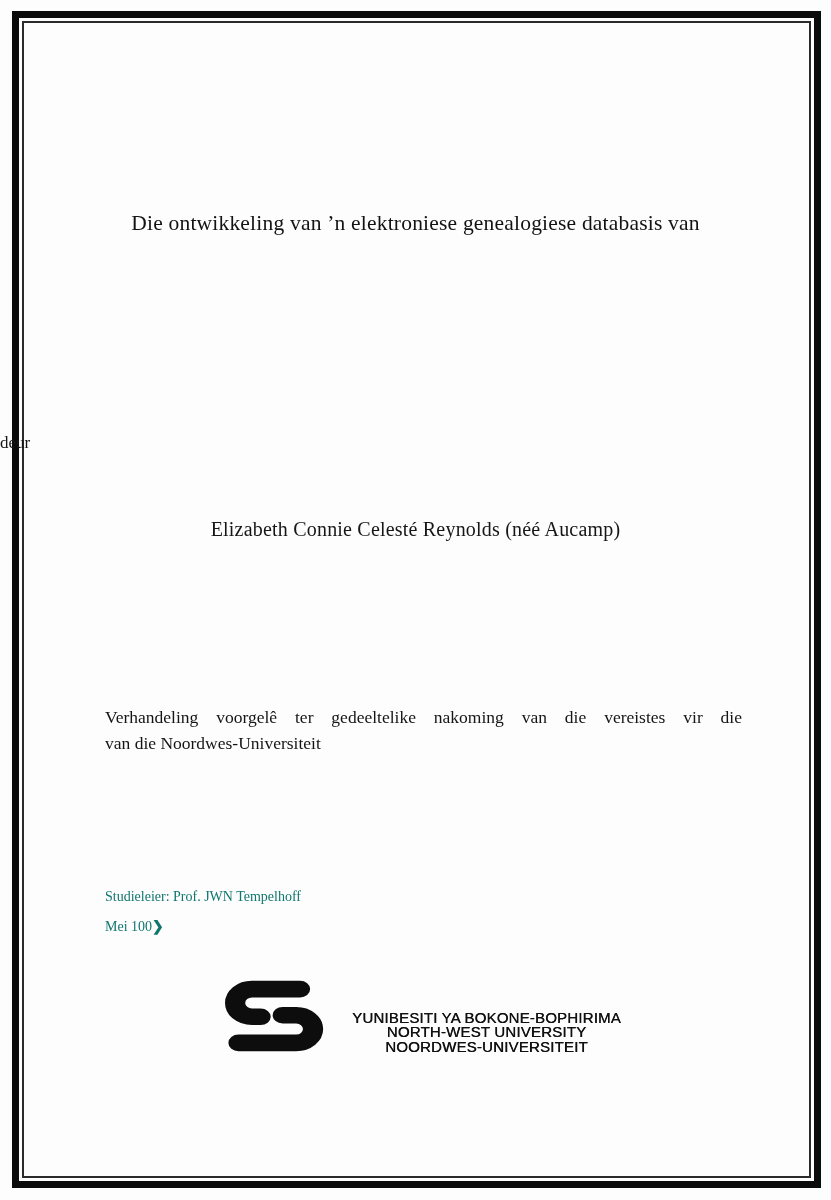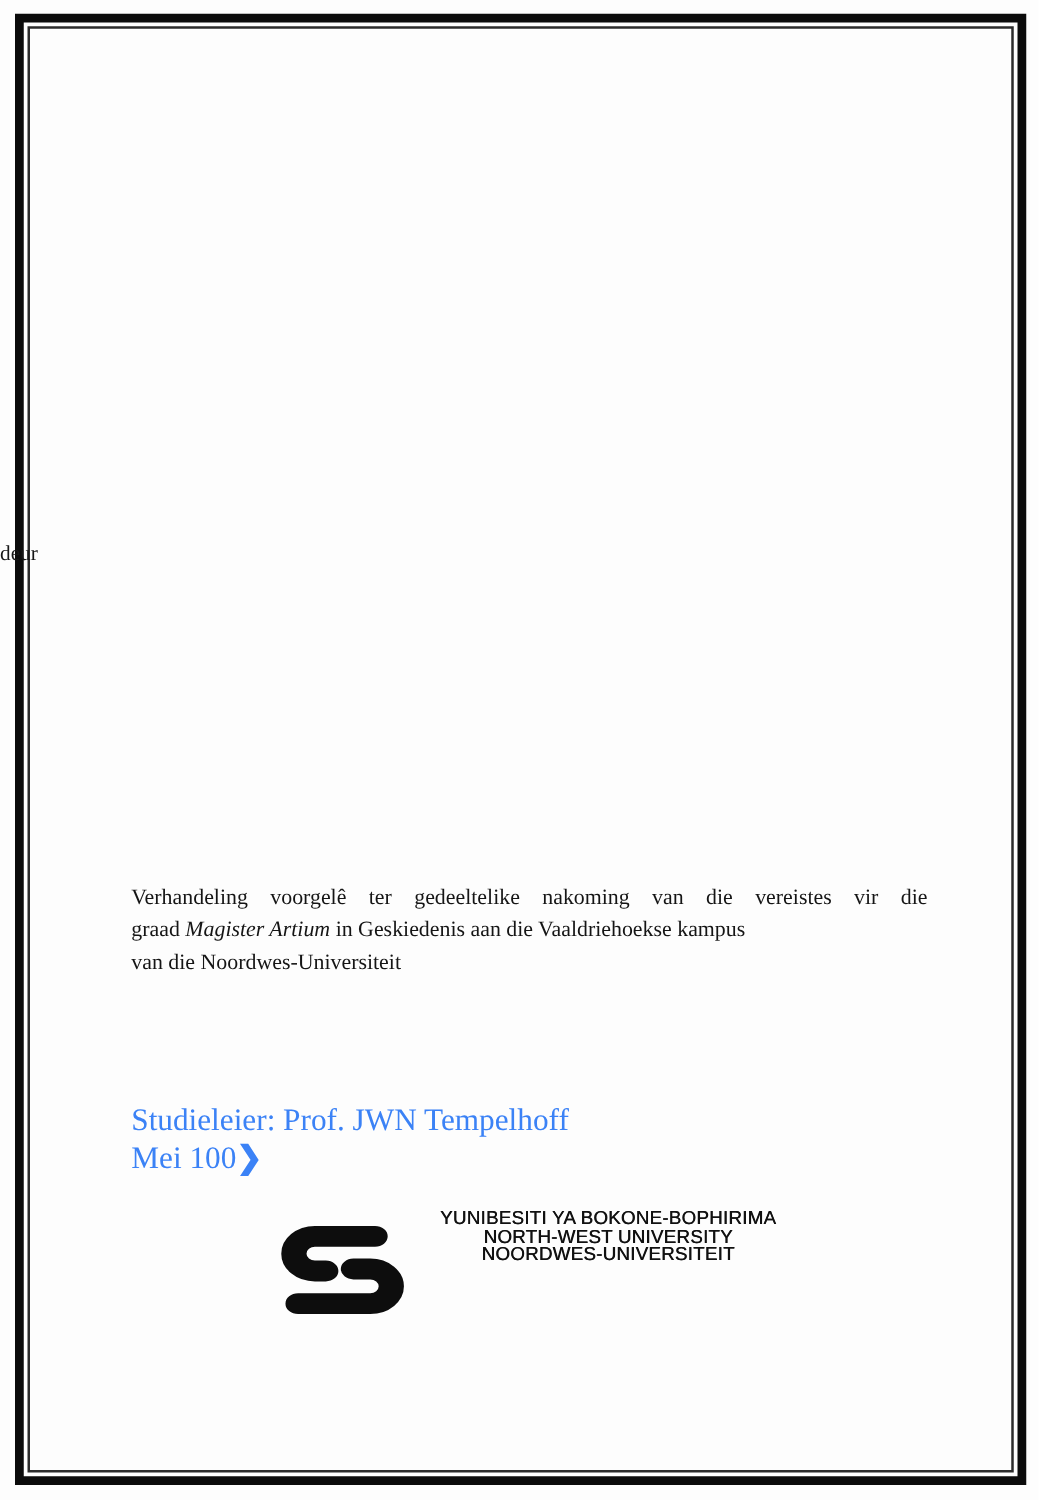--- a/index.html
+++ b/index.html
@@ -74,36 +74,36 @@
   .statement .justified {
     text-align: justify;
     text-align-last: justify;
   }
   .statement .ital { font-style: italic; }
 
   .supervisor-block {
     position: absolute;
     top: 882px;
     left: 105px;
-    font-size: 25px;
+    font-size: 14px;
     line-height: 30px;
-    color: #3b82f6;
+    color: #0f766e;
   }
   .date-glyph {
     font-weight: bold;
     letter-spacing: 0;
   }
 
   .logo {
     position: absolute;
     top: 968px;
     left: 50%;
     transform: translateX(-50%);
     display: flex;
-    align-items: flex-start;
+    align-items: flex-end;
     gap: 15px;
   }
   .logo-mark {
     flex: 0 0 auto;
     margin-top: 10px;
   }
   .logo-text {
     text-align: center;
     font-family: "Liberation Sans", "DejaVu Sans", sans-serif;
     font-size: 15px;
@@ -116,28 +116,29 @@
 </style>
 </head>
 <body>
 
 <div class="page">
 
   <div class="frame-outer"></div>
   <div class="frame-inner"></div>
 
   <div class="title-block">
+    <div>Die ontwikkeling van ’n elektroniese genealogiese databasis van</div>
   </div>
 
   <div class="byline">deur</div>
 
+  <div class="author">Elizabeth Connie Celesté Reynolds (néé Aucamp)</div>
 
   <div class="statement">
     <div class="justified">Verhandeling voorgelê ter gedeeltelike nakoming van die vereistes vir die</div>
-    <div><span>graad </span><span class="ital">Magister Artium</span><span> in Geskiedenis aan die Vaaldriehoekse kampus</span></div>
     <div>van die Noordwes-Universiteit</div>
   </div>
 
   <div class="supervisor-block">
     <div>Studieleier: Prof. JWN Tempelhoff</div>
     <div><span>Mei 100</span><span class="date-glyph">❯</span></div>
   </div>
 
   <div class="logo">
     <svg class="logo-mark" width="127" height="76" viewBox="0 0 132 96" preserveAspectRatio="none" fill="none" stroke="#0d0d0d" stroke-width="21" stroke-linecap="round" stroke-linejoin="round">

